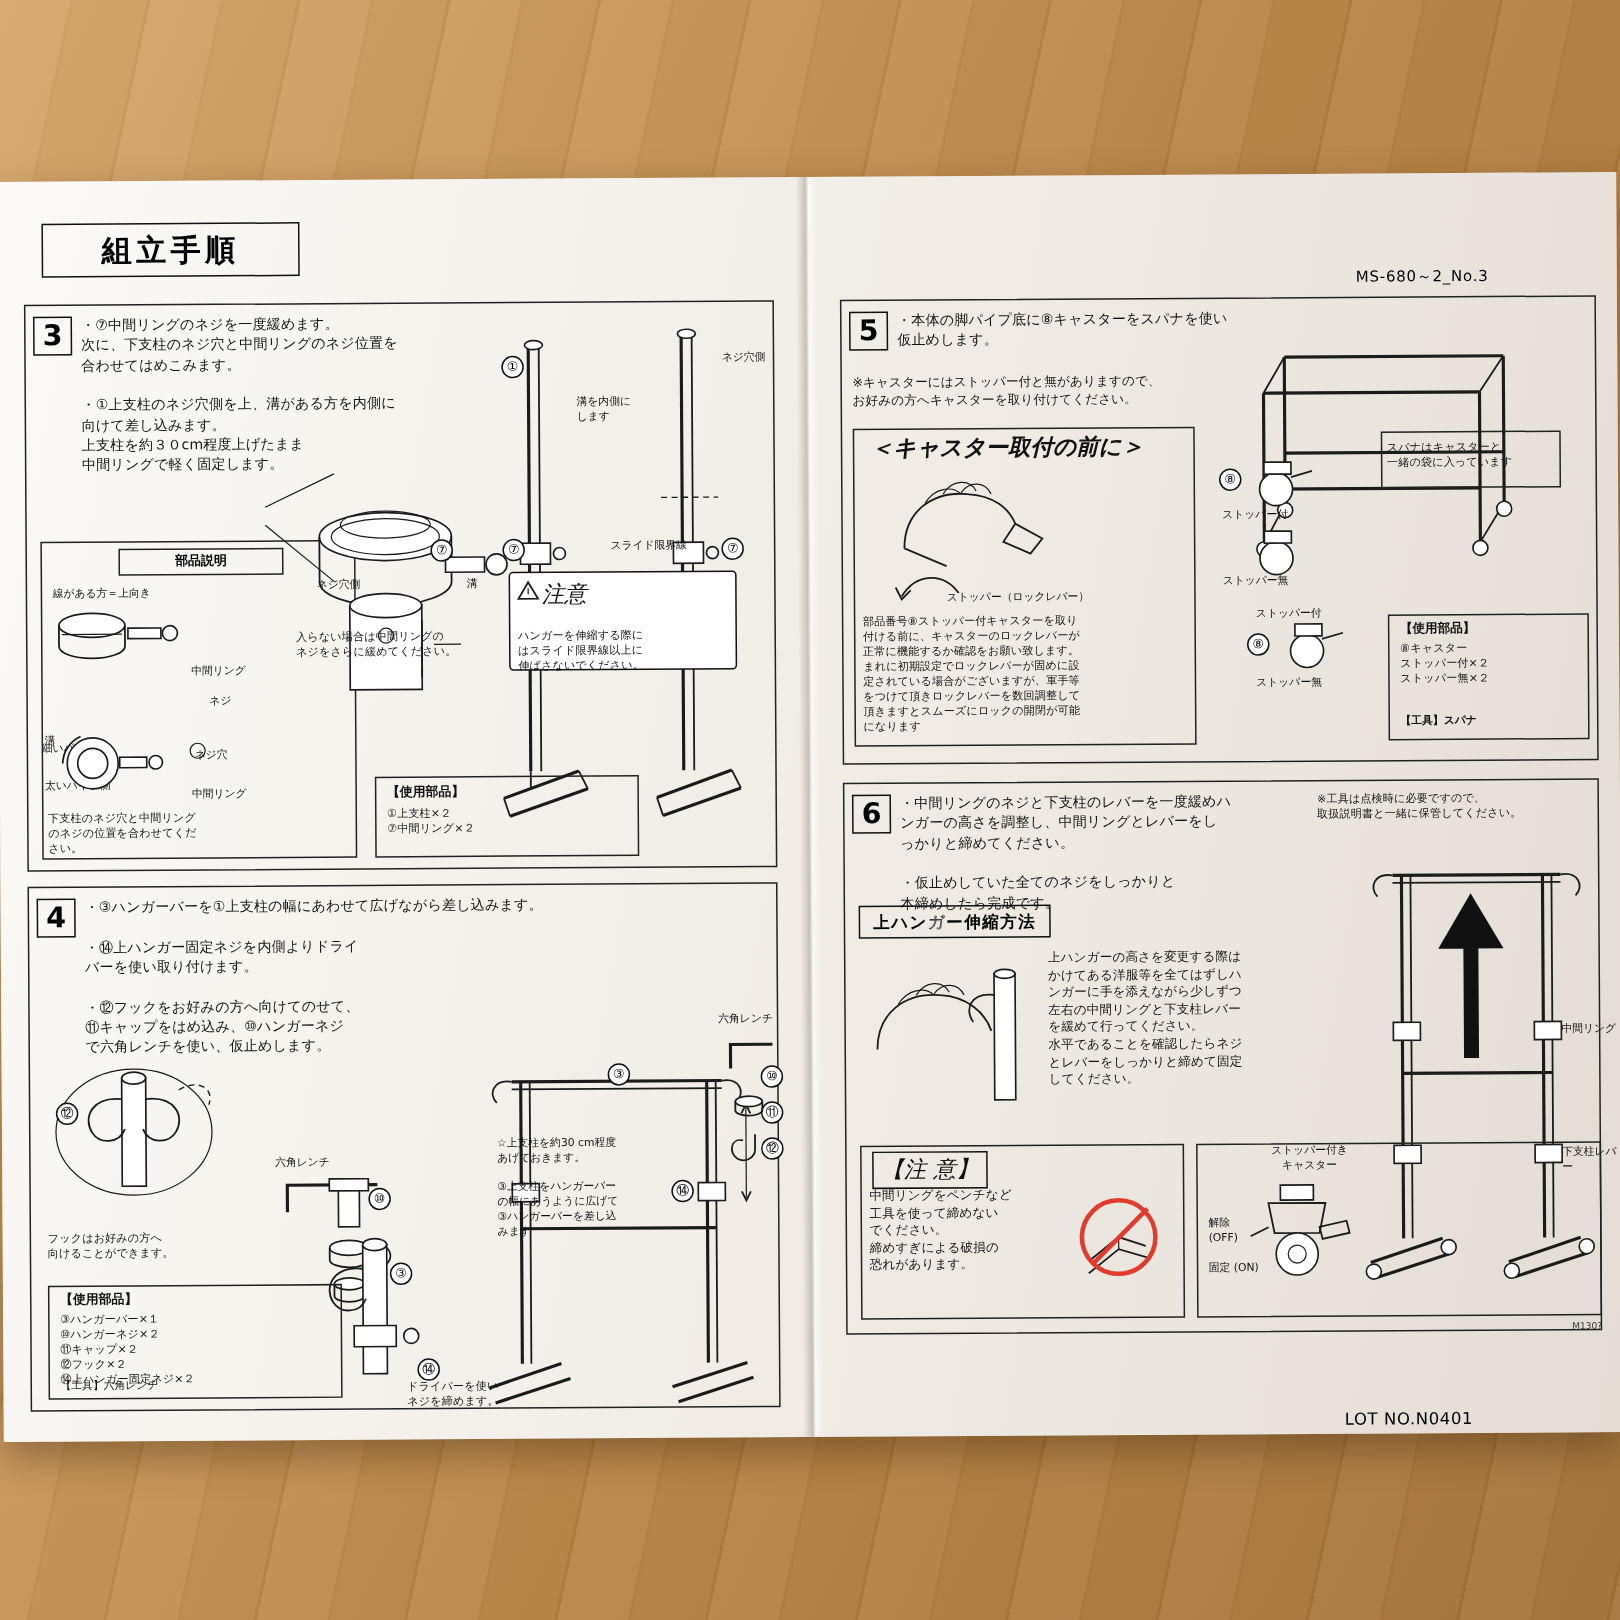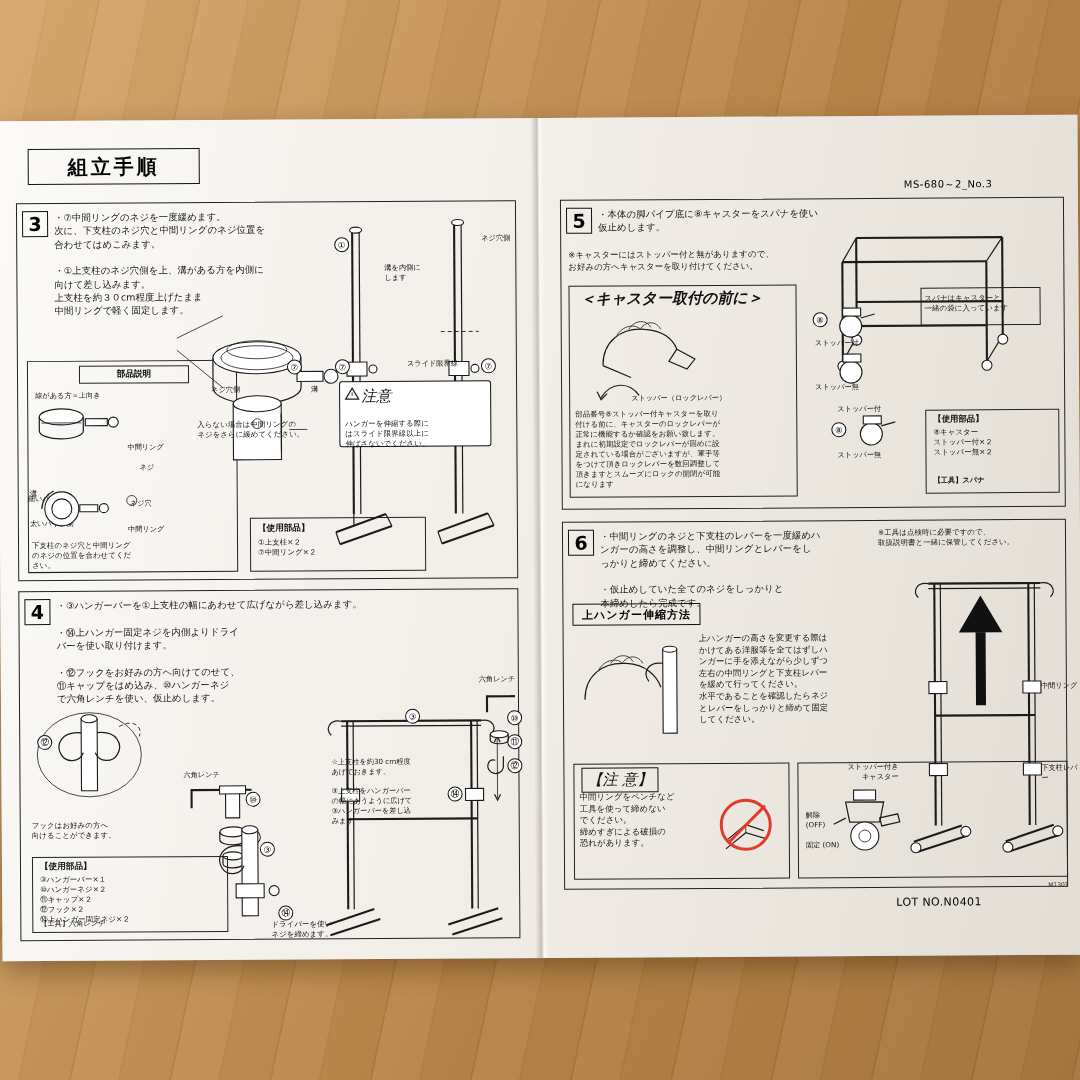--- a/index.html
+++ b/index.html
@@ -165,20 +165,21 @@
     font-size: 8.6px;
     display: flex; align-items: center; justify-content: center;
     background: #fff;
     box-sizing: border-box;
   }
 
   .lotno {
     position: absolute;
     font-size: 11px;
     letter-spacing: 0.4px;
+    margin-top: 44px;
   }
   .code {
     position: absolute;
     font-size: 10px;
     letter-spacing: 0.5px;
   }
   .tiny-code { position: absolute; font-size: 6px; color: #333; }
 
   .nosign {
     position: absolute;
@@ -589,21 +590,21 @@
 でください。
 締めすぎによる破損の
 恐れがあります。</div>
     <svg style="left:168px; top:684px;" width="66" height="60">
       <path class="ln" d="M10 40 L30 24 L48 30 M10 48 L30 32 L50 38"></path>
       <path class="lnT" d="M30 24 L30 32"></path>
     </svg>
     <div class="nosign" style="left:172px; top:682px;"></div>
 
     <div class="box" style="left:250px; top:646px; width:270px; height:116px;"></div>
-    <div class="lbl t7" style="left:300px; top:646px; text-align:right;">ストッパー付き
+    <div class="lbl t7" style="left:300px; top:646px; text-align:center;">ストッパー付き
 キャスター</div>
     <svg style="left:284px; top:672px;" width="80" height="72">
       <rect class="wht" x="22" y="2" width="22" height="10"></rect>
       <path class="ln" d="M14 14 L52 14 L48 34 L18 34 Z"></path>
       <circle class="wht" cx="33" cy="48" r="14"></circle>
       <circle class="lnT" cx="33" cy="48" r="6" fill="#fff"></circle>
       <path class="ln" d="M48 30 L66 26 L68 34 L50 38 Z"></path>
       <path class="ln" d="M14 30 L2 36"></path>
     </svg>
     <div class="lbl t7" style="left:258px; top:694px;">解除

